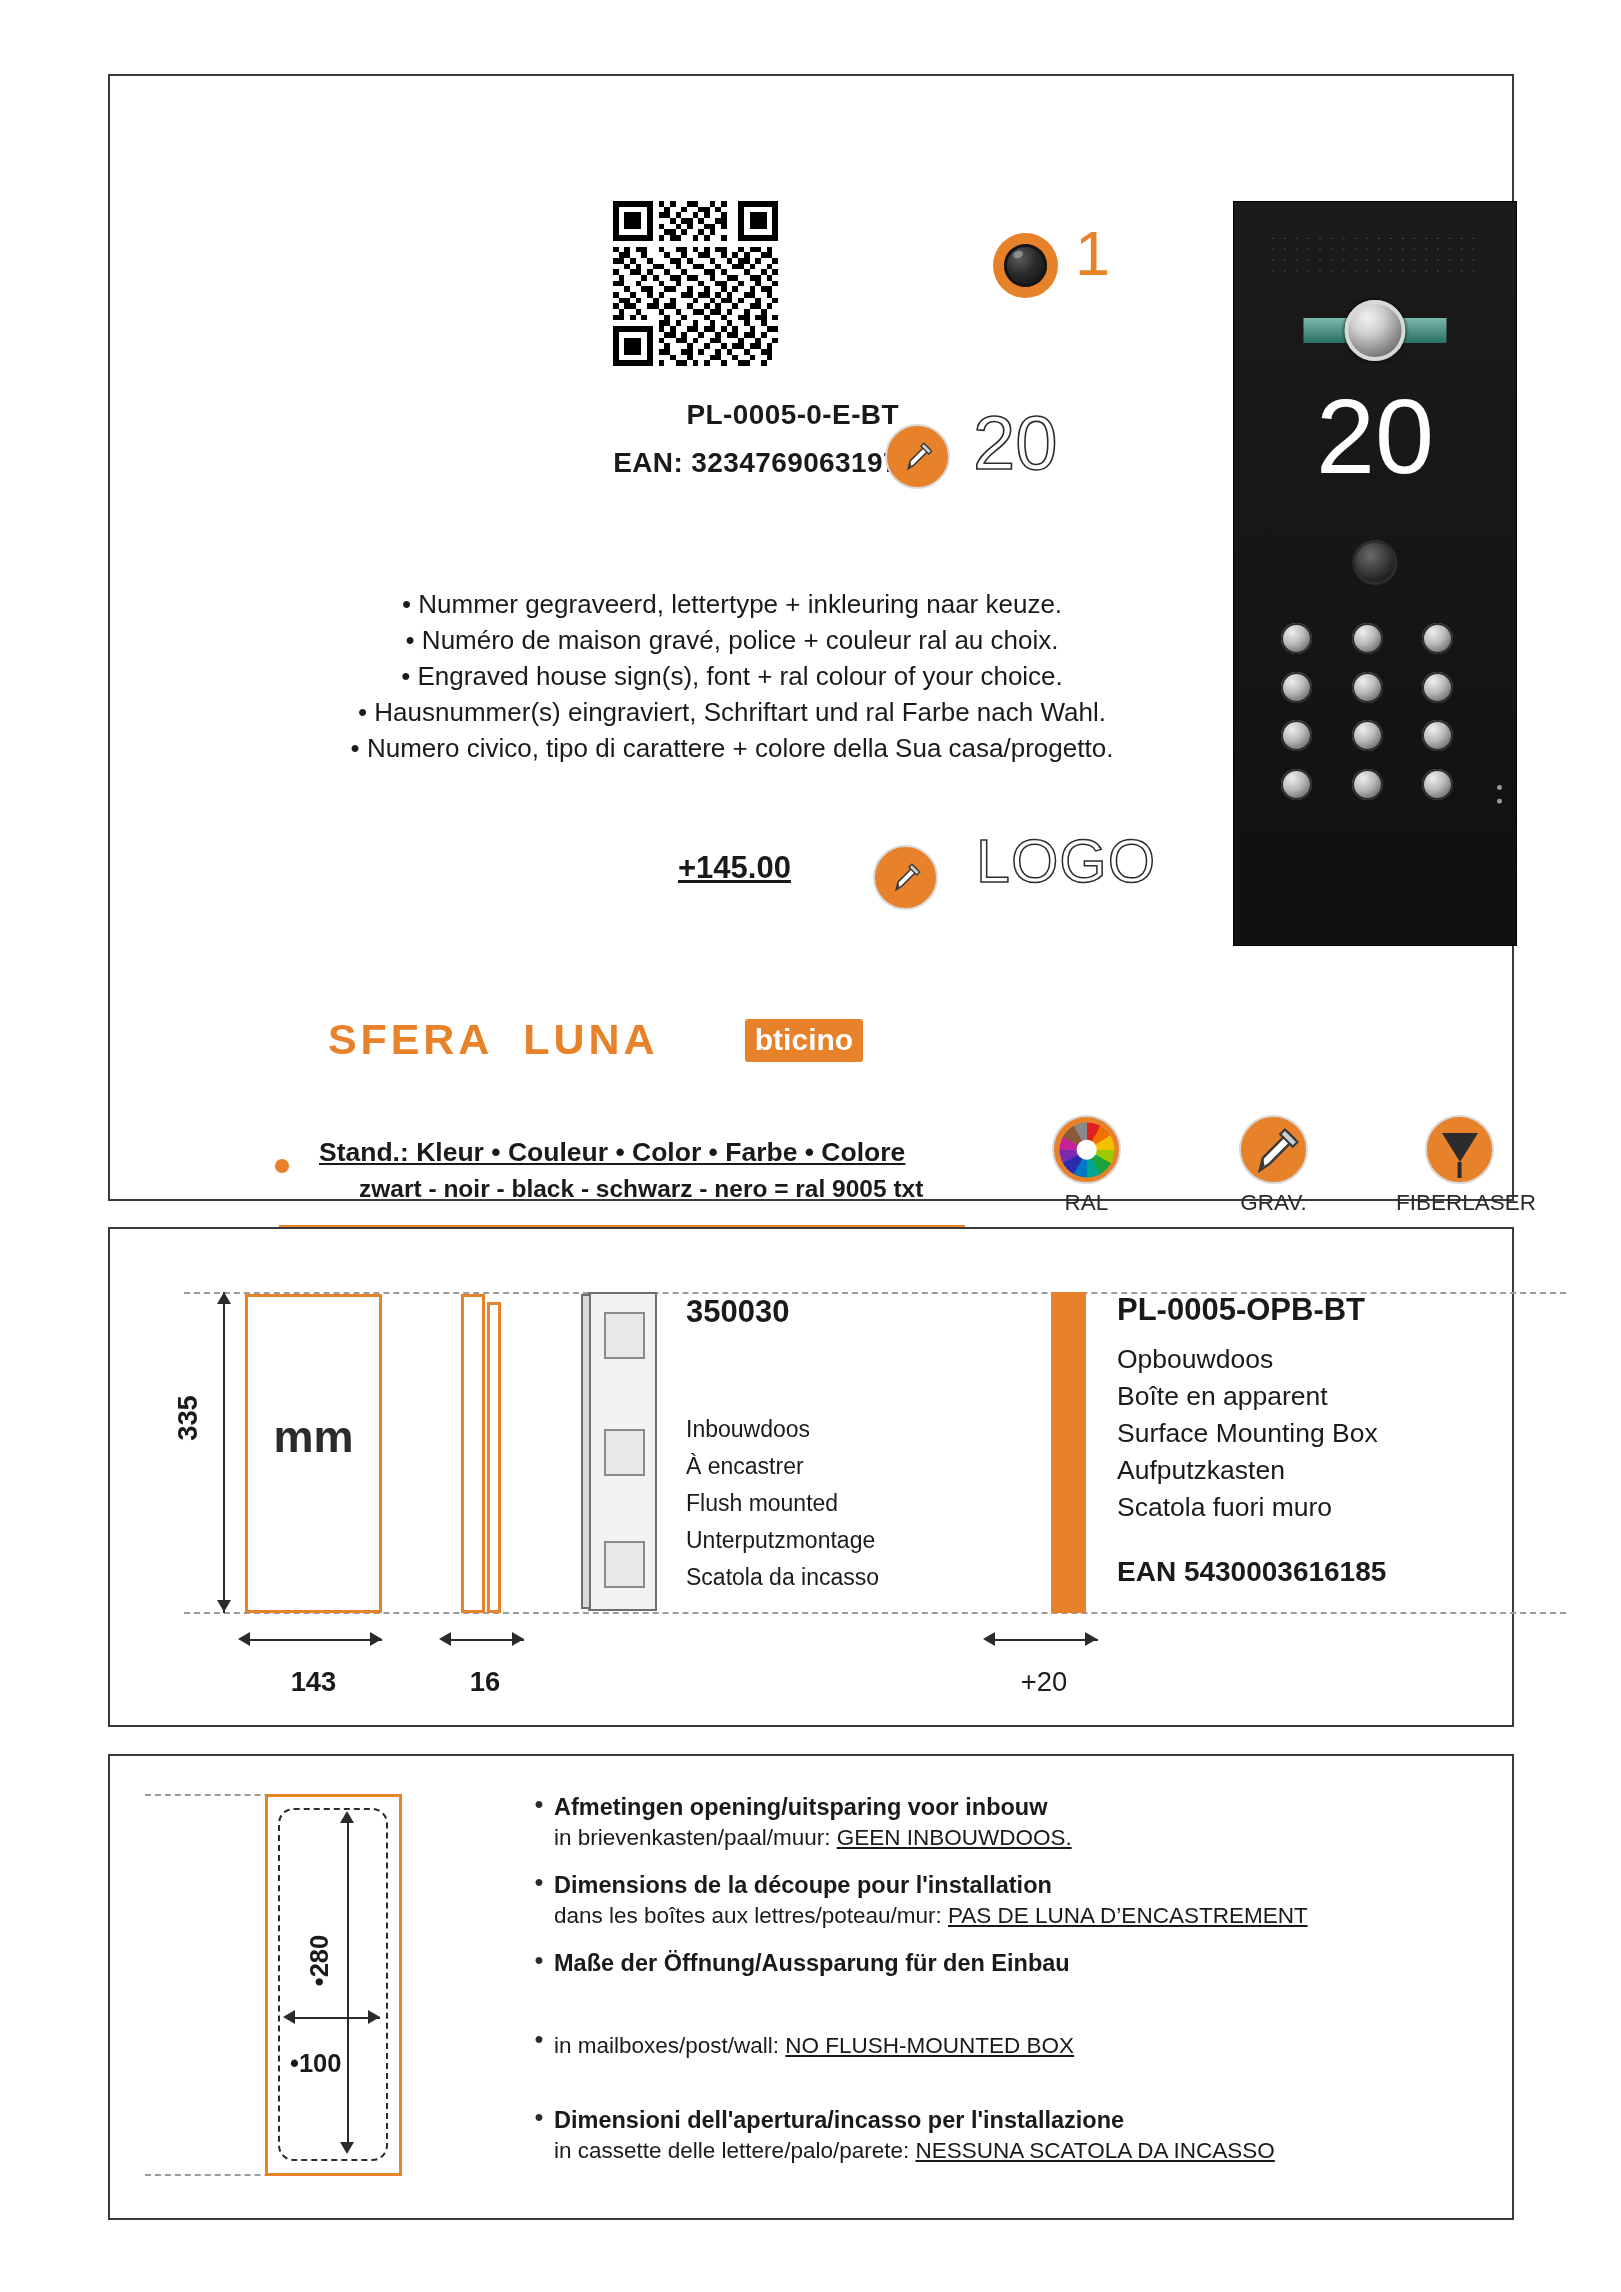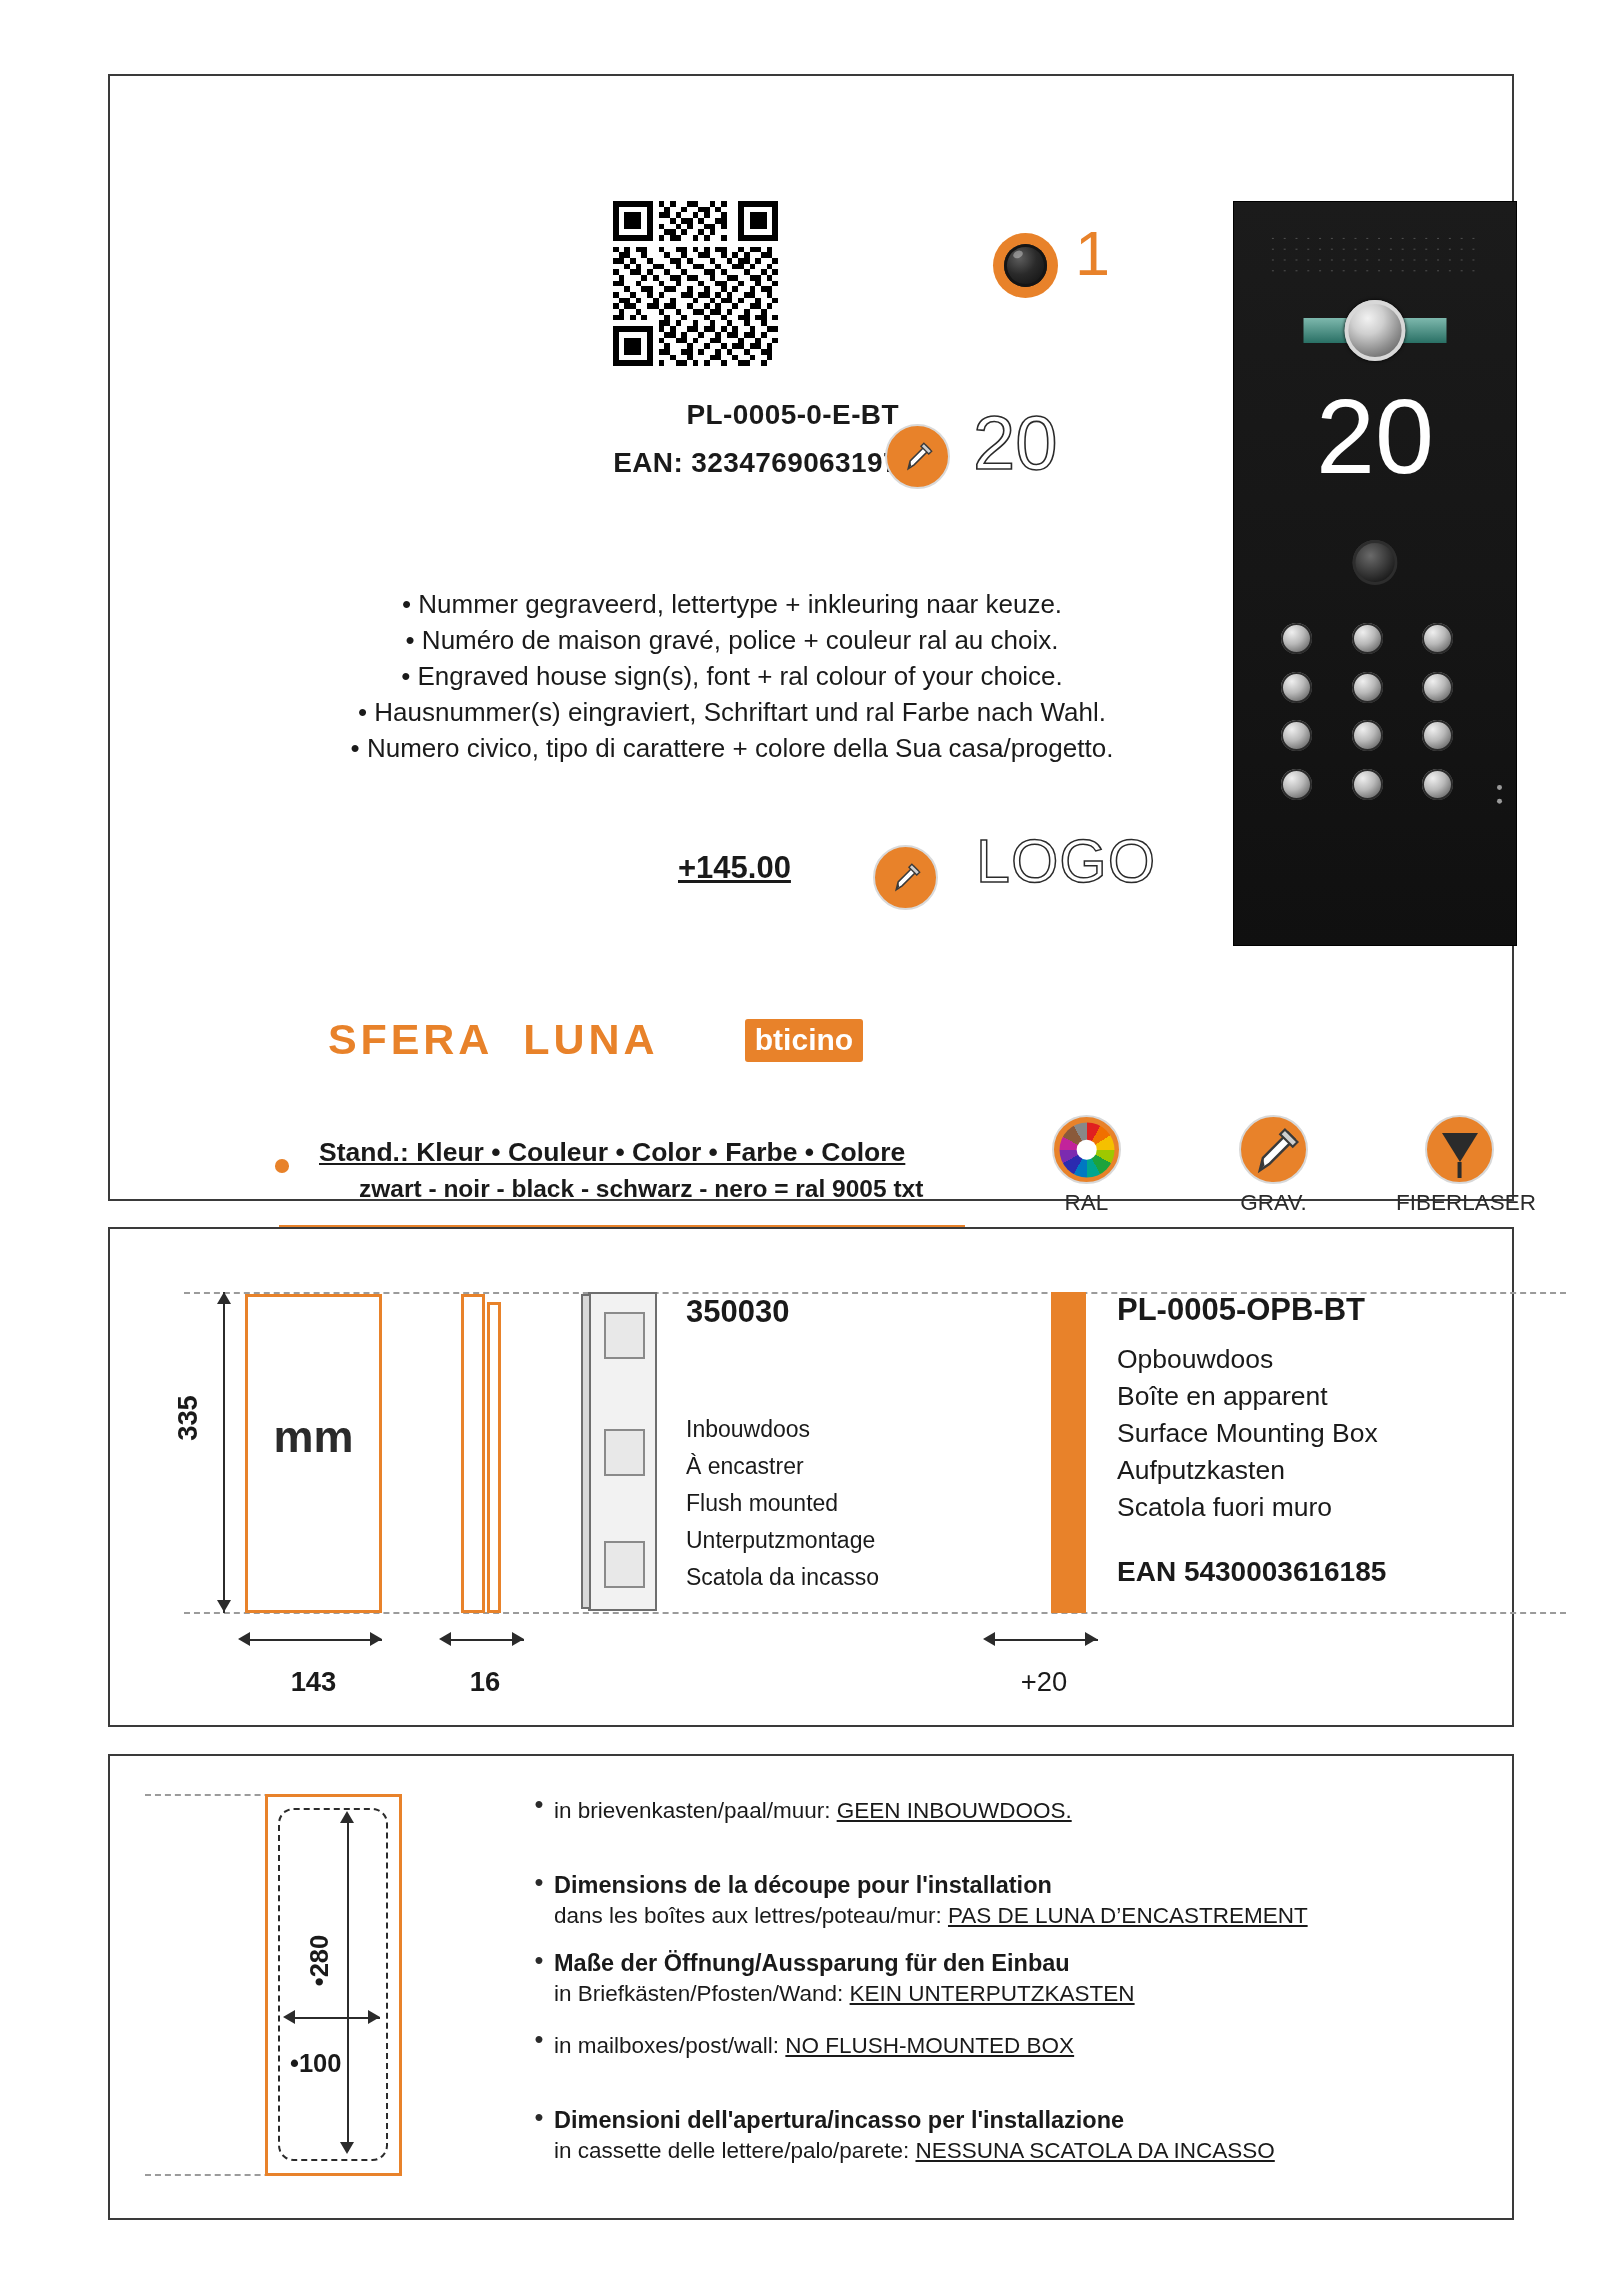--- a/index.html
+++ b/index.html
@@ -702,39 +702,37 @@
   <div style="position:absolute;left:340px;top:2142px;width:0;height:0;border-left:7.8px solid transparent;border-right:7.8px solid transparent;border-top:12.7px solid #2b2b2b;"></div>
   <div id="cut-280">•280</div>
 
   <div class="dim-line" style="left:290px; top:2017px; width:90px; height:2px;"></div>
   <div style="position:absolute;left:283px;top:2010px;width:0;height:0;border-top:7.8px solid transparent;border-bottom:7.8px solid transparent;border-right:12.7px solid #2b2b2b;"></div>
   <div style="position:absolute;left:368px;top:2010px;width:0;height:0;border-top:7.8px solid transparent;border-bottom:7.8px solid transparent;border-left:12.7px solid #2b2b2b;"></div>
   <div id="cut-100">•100</div>
 
   <div class="lang-item" style="top:1794px;">
     <span class="lang-bullet">•</span>
+    <div class="hl">Afmetingen opening/uitsparing voor inbouw</div>
     <div class="sub">
       <span>in brievenkasten/paal/muur: </span><span class="ul">GEEN INBOUWDOOS.</span>
     </div>
   </div>
 
   <div class="lang-item" style="top:1872px;">
     <span class="lang-bullet">•</span>
     <div class="hl">Dimensions de la découpe pour l'installation</div>
     <div class="sub">
       <span>dans les boîtes aux lettres/poteau/mur: </span><span class="ul">PAS DE LUNA D’ENCASTREMENT</span>
     </div>
   </div>
 
   <div class="lang-item" style="top:1950px;">
     <span class="lang-bullet">•</span>
     <div class="hl">Maße der Öffnung/Aussparung für den Einbau</div>
-    <div class="sub">
-      <span>in Briefkästen/Pfosten/Wand: </span><span class="ul">KEIN UNTERPUTZKASTEN</span>
-    </div>
   </div>
 
   <div class="lang-item" style="top:2029px;">
     <span class="lang-bullet">•</span>
     <div class="sub">
       <span>in mailboxes/post/wall: </span><span class="ul">NO FLUSH-MOUNTED BOX</span>
     </div>
   </div>
 
   <div class="lang-item" style="top:2107px;">

